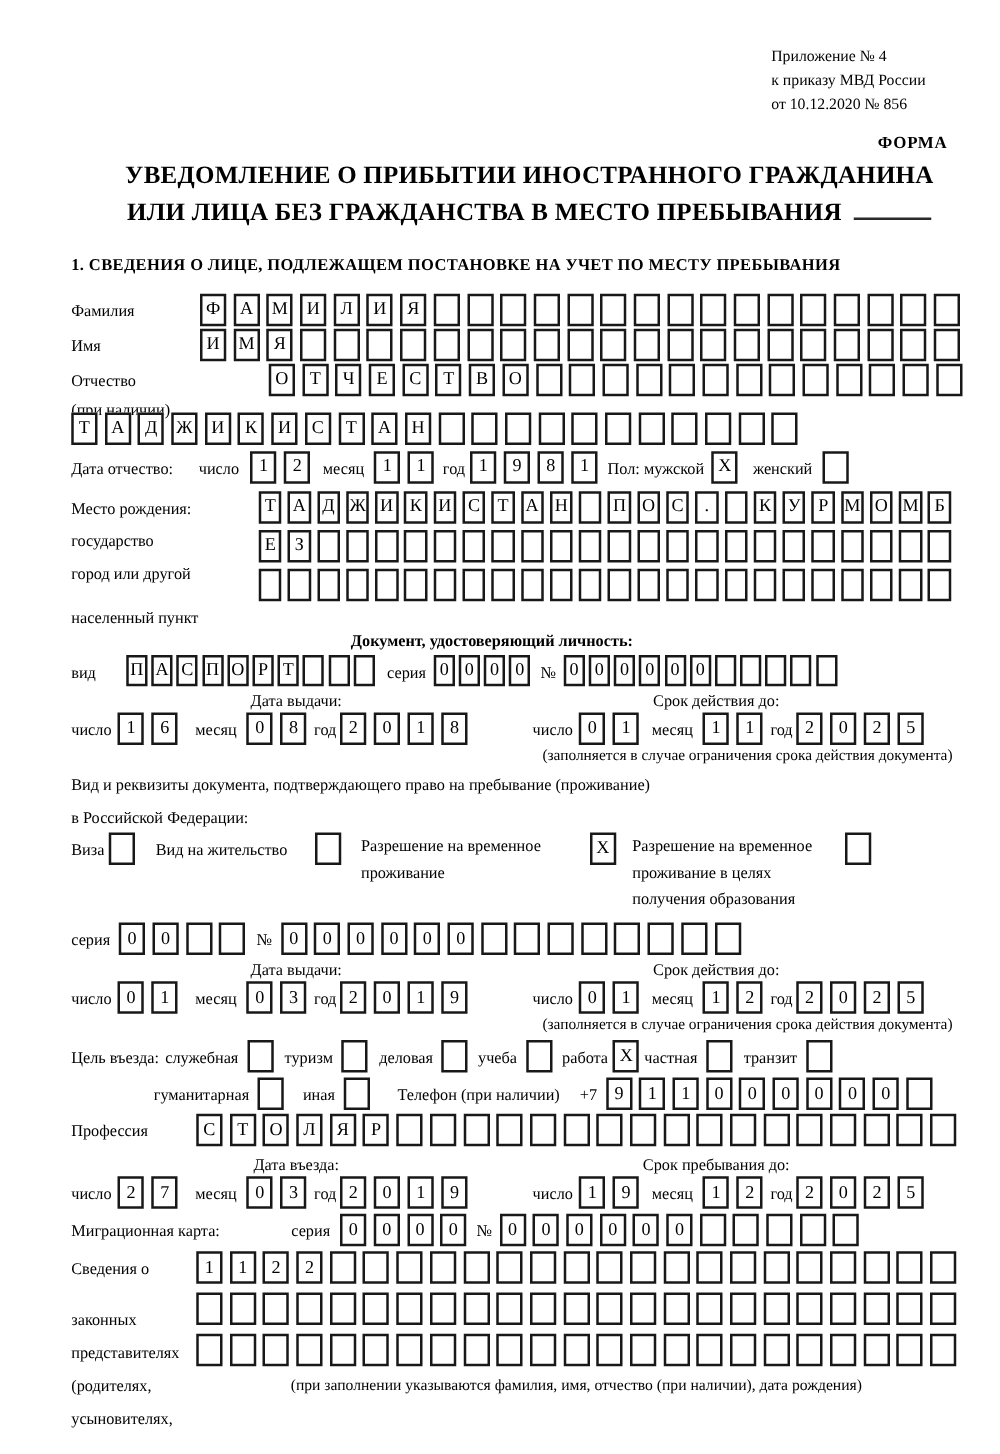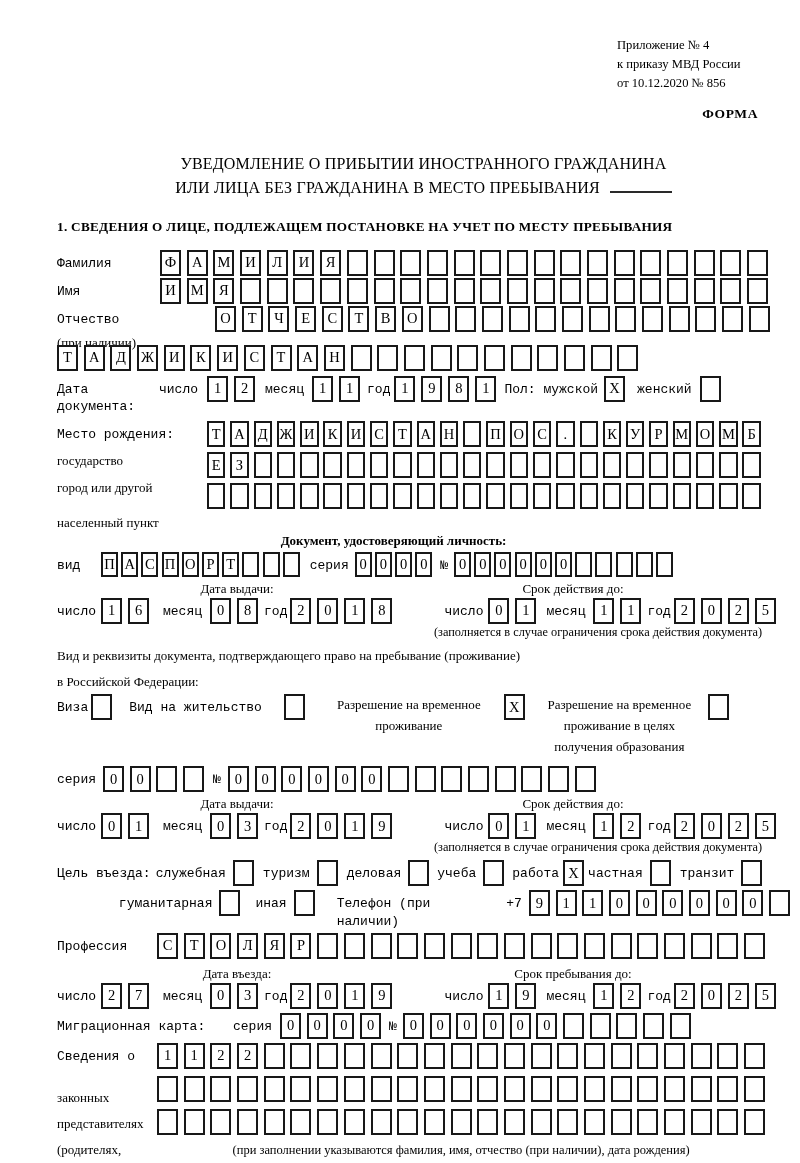--- a/index.html
+++ b/index.html
@@ -8,63 +8,63 @@
     width:800px; height:1163px; background:#fff; color:#000;
     font-family:"Liberation Serif", serif; font-size:13px;
     position:relative; overflow:hidden; margin:0 auto;
   }
   .content { padding:36px 10px 0 57px; }
 
   .refblock { margin-left:560px; font-size:12.6px; line-height:1.5; }
   .refblock .grp2 { margin-top:6px; }
   .forma { text-align:right; padding-right:32px; font-weight:bold; font-size:13.5px; margin-top:13px; letter-spacing:0.6px; }
 
-  .title { text-align:center; font-weight:normal; font-size:16px; margin-top:30px; line-height:1.5; letter-spacing:0.2px; }
+  .title { text-align:center; font-weight:bold; font-size:20px; margin-top:3px; line-height:1.5; letter-spacing:0.2px; }
   .underline-slot { display:inline-block; width:62px; border-bottom:2.2px solid #2a2a2a; height:13px; margin-left:10px; }
 
   .sec-heading { font-weight:bold; font-size:13.2px; margin-top:19px; letter-spacing:0.3px; }
 
   .frow { display:flex; align-items:flex-start; }
   .lbl { font-size:13px; line-height:1.32; }
-  .pt { padding-top:5px;font-family:Liberation Mono, monospace; }
+  .pt { padding-top:5px; }
 
   .cells { display:flex; flex:0 0 auto; }
   .cell {
     flex:0 0 auto; width:21px; height:26px; border:2px solid #181818;
     margin-right:5.7px; display:flex; align-items:center; justify-content:center;
     font-size:14.5px; background:#fff;
   }
   .cells .cell:last-child { margin-right:0; }
   .cells-sm .cell { width:18.4px; margin-right:4.9px; }
   .cells-xs .cell { width:17px; height:25px; margin-right:3.2px; }
   .dcells .cell { margin-right:6px; }
   .cbox { margin-left:7px; }
 
   .dg-head { text-align:center; font-size:13px; }
   .fill-note { text-align:right; padding-right:28px; font-size:12.3px; margin-top:1px; }
-  .opt-multiline { text-align:center; line-height:1.62; }
+  .opt-multiline { line-height:1.62; }
   .rep-note { text-align:center; font-size:12.5px; margin-top:8px; }
 </style>
 </head>
 <body>
 
 <div class="page">
   <div class="content">
 
     <div class="refblock">
       <div>Приложение № 4</div>
       <div>к приказу МВД России</div>
       <div>от 10.12.2020 № 856</div>
     </div>
     <div class="forma">ФОРМА</div>
 
     <div class="title">
       <div>УВЕДОМЛЕНИЕ О ПРИБЫТИИ ИНОСТРАННОГО ГРАЖДАНИНА</div>
       <div>
-        <span>ИЛИ ЛИЦА БЕЗ ГРАЖДАНИНА В МЕСТО ПРЕБЫВАНИЯ</span><span class="underline-slot"></span>
+        <span>ИЛИ ЛИЦА БЕЗ ГРАЖДАНСТВА В МЕСТО ПРЕБЫВАНИЯ</span><span class="underline-slot"></span>
       </div>
     </div>
 
     <div class="sec-heading">1. СВЕДЕНИЯ О ЛИЦЕ, ПОДЛЕЖАЩЕМ ПОСТАНОВКЕ НА УЧЕТ ПО МЕСТУ ПРЕБЫВАНИЯ</div>
 
     <div class="frow" style="margin-top:15px">
       <div class="lbl pt" style="width:103px">Фамилия</div>
       <div class="cells">
           <span class="cell">Ф</span>
           <span class="cell">А</span>
@@ -172,21 +172,21 @@
           <span class="cell"></span>
           <span class="cell"></span>
           <span class="cell"></span>
           <span class="cell"></span>
           <span class="cell"></span>
           <span class="cell"></span>
         </div>
     </div>
 
     <div class="frow" style="margin-top:5px">
-      <span class="lbl pt" style="width:100px">Дата документа:</span>
+      <span class="lbl pt" style="width:100px">Дата отчество:</span>
       <span class="lbl pt" style="margin:0 9px 0 2px">число</span>
       <div class="cells dcells">
           <span class="cell">1</span>
           <span class="cell">2</span>
         </div>
       <span class="lbl pt" style="margin:0 8px 0 10px">месяц</span>
       <div class="cells dcells">
           <span class="cell">1</span>
           <span class="cell">1</span>
         </div>

